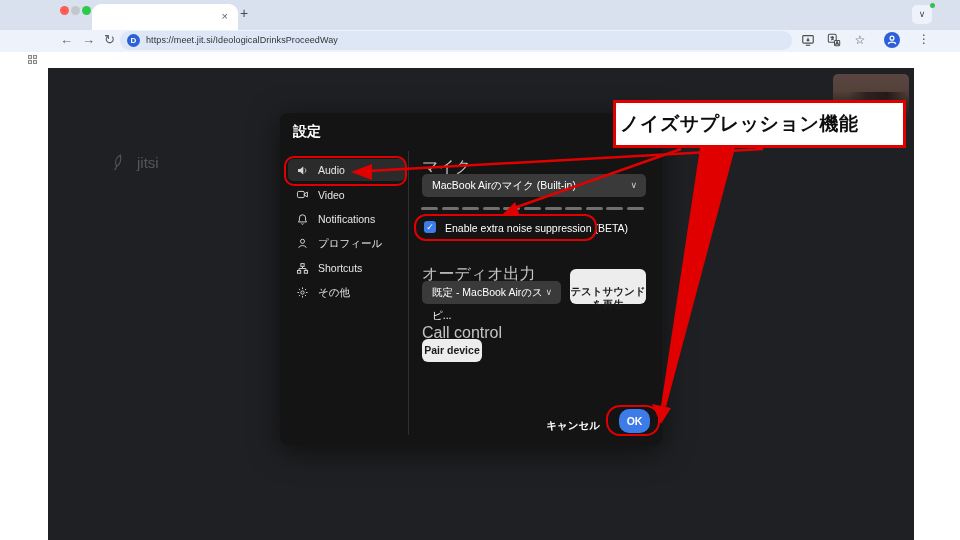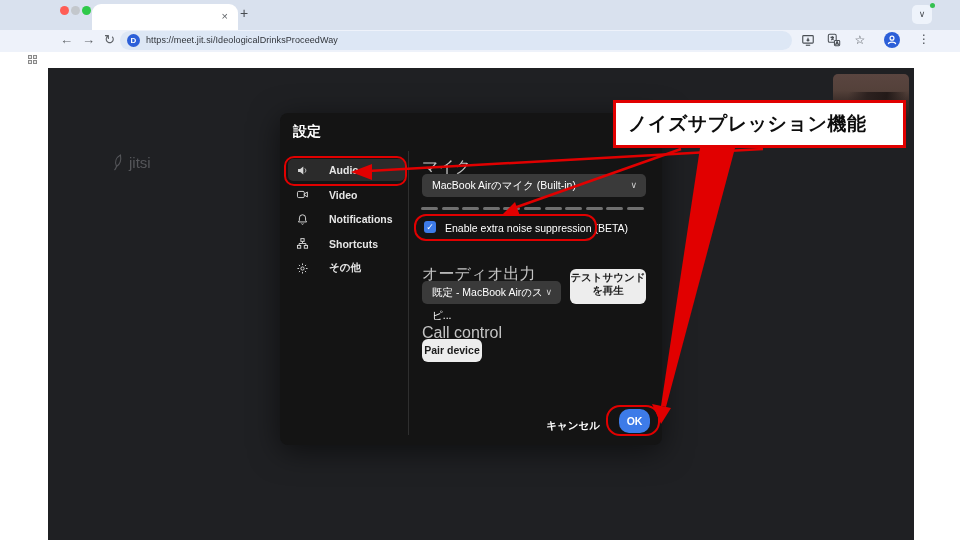--- a/index.html
+++ b/index.html
@@ -27,61 +27,61 @@
   .avatar { position:absolute; left:884px; top:1.5px; width:16px; height:16px; border-radius:50%; background:#2c5fd8; }
   .avatar svg { width:12px; height:12px; display:block; margin:2px auto; }
   .dots-ic { position:absolute; left:918px; top:2px; font-size:12px; color:#4a4f55; }
 
   .bookmarksbar { position:absolute; left:0; top:52px; width:960px; height:16px; background:#ffffff; }
   .grid-ic { position:absolute; left:28px; top:3px; width:11px; height:11px; display:grid; grid-template-columns:4px 4px; grid-template-rows:4px 4px; gap:1px; }
   .grid-ic span { background:#e8e8e8; border:1px solid #8a8a8a; }
 
   
   .stage { position:absolute; left:48px; top:68px; width:866px; height:472px; background:#1f2023; }
-  .jitsi-logo { position:absolute; left:64px; top:86px; color:#55565a; font-size:15px; display:flex; align-items:center; gap:4px; }
+  .jitsi-logo { position:absolute; left:64px; top:86px; color:#55565a; font-size:15px; display:flex; align-items:center; gap:12px; }
   .jitsi-logo svg { width:13px; height:17px; }
   .thumb { position:absolute; left:833px; top:74px; width:76px; height:47px; border-radius:5px;
            background:linear-gradient(180deg,#5a4540 0%,#54413a 35%,#3a2c28 60%,#261c1a 100%); }
   .thumb::after { content:""; position:absolute; left:0; top:18px; width:76px; height:10px;
            background:linear-gradient(100deg,transparent 20%,#2c211f 45%,#231a18 70%,transparent 95%); }
 
   
   .dialog { position:absolute; left:280px; top:113px; width:382px; height:332px; background:#141414; border-radius:8px; box-shadow:0 6px 30px rgba(0,0,0,.55); }
   .dlg-title { position:absolute; left:13px; top:10px; font-size:14px; font-weight:bold; color:#ffffff; }
   .divider { position:absolute; left:128px; top:38px; bottom:10px; width:1px; background:#2f2f2f; }
 
   .sb-list { position:absolute; left:8px; top:46px; width:117px; }
-  .sb-item { position:relative; height:22px; margin-bottom:2.5px; display:flex; align-items:center; gap:20px; padding:0 8px; border-radius:5px; color:#e6e6e6;font-weight:bold; }
+  .sb-item { position:relative; height:22px; margin-bottom:2.5px; display:flex; align-items:center; gap:9px; padding:0 8px; border-radius:5px; color:#e6e6e6; }
   .sb-item.selected { background:#2b2b2b; }
   .sb-item svg { width:13px; height:13px; flex:0 0 13px; stroke:#d5d5d5; fill:none; stroke-width:1.2; }
   .sb-label { font-size:10.5px; white-space:nowrap; }
 
   .fld-label { position:absolute; font-size:16px; color:#c4c4c4; }
   .dropdown { position:absolute; background:#3a3a3a; border-radius:5px; color:#fff; font-size:10.5px; line-height:23px; height:23px; padding:0 10px; }
   .dd-chevron { position:absolute; right:9px; top:0; color:#cfcfcf; font-size:9px; }
   .meter { position:absolute; left:141px; top:94px; width:226px; display:flex; gap:3.6px; }
   .meter-seg { width:17px; height:3px; border-radius:1.5px; background:#6f6f6f; }
 
   .checkbox { position:absolute; left:144px; top:108px; width:12px; height:12px; border-radius:3px; background:#3d7be8; color:#fff; font-size:9px; line-height:12px; text-align:center; }
   .noise-label { position:absolute; left:165px; top:109px; font-size:10.5px; color:#ffffff; }
 
   .light-btn { position:absolute; background:#ededed; border-radius:6px; color:#1b1b1b; font-size:10.5px; font-weight:600; text-align:center; }
-  .test-btn { left:290px; top:156px; width:76px; height:35px; padding-top:2px; line-height:13px; }
+  .test-btn { left:290px; top:156px; width:76px; height:35px; padding-top:16px; line-height:13px; }
   .pair-btn { left:142px; top:226px; width:60px; height:23px; line-height:23px; }
 
   .cancel-btn { position:absolute; left:260px; top:300px; width:60px; font-size:10.5px; font-weight:bold; color:#ffffff; text-align:right; line-height:24px; }
   .ok-btn { position:absolute; left:339px; top:296px; width:31px; height:24px; background:#3d7be8; border-radius:10px; color:#fff; font-size:10.5px; font-weight:bold; text-align:center; line-height:24px; }
 
   
   .anno-box { position:absolute; border:2.5px solid #e10000; border-radius:10px; z-index:55; pointer-events:none; }
   .anno-audio { left:284px; top:156px; width:123px; height:30px; }
   .anno-noise { left:414px; top:214px; width:183px; height:27px; border-radius:12px; }
   .anno-ok { left:606px; top:405px; width:54px; height:31px; border-radius:14px; }
   .anno-label { position:absolute; left:613px; top:100px; width:293px; height:48px; background:#ffffff; border:3px solid #e10000; z-index:56;
-                font-size:19px; font-weight:bold; color:#0d0d0d; line-height:42px; padding-left:12px; letter-spacing:.5px; }
+                font-size:19px; font-weight:bold; color:#0d0d0d; line-height:42px; padding-left:4px; letter-spacing:.5px; }
   .overlay { position:absolute; left:0; top:0; z-index:54; pointer-events:none; }
 </style>
 </head>
 <body>
 
 <div class="root">
 
   <div class="tabstrip">
     <span class="tl" style="left:60px;background:#ff5d55"></span>
     <span class="tl" style="left:71px;background:#c3c7cc"></span>
@@ -171,20 +171,27 @@
       </div>
       <div class="sb-item">
         <svg viewBox="0 0 16 16">
           <path d="M8 2.2a3.8 3.8 0 0 0-3.8 3.8v3L3 11h10l-1.2-2V6A3.8 3.8 0 0 0 8 2.2z"></path>
           <path d="M6.7 13a1.4 1.4 0 0 0 2.6 0"></path>
         </svg>
         <span class="sb-label">Notifications</span>
       </div>
       <div class="sb-item">
         <svg viewBox="0 0 16 16">
+          <circle cx="8" cy="5.3" r="2.5"></circle>
+          <path d="M3.4 13.2c.7-3.5 8.5-3.5 9.2 0"></path>
+        </svg>
+        <span class="sb-label">プロフィール</span>
+      </div>
+      <div class="sb-item">
+        <svg viewBox="0 0 16 16">
           <rect x="6" y="2" width="4" height="3.4"></rect>
           <rect x="1.8" y="10.4" width="4" height="3.4"></rect>
           <rect x="10.2" y="10.4" width="4" height="3.4"></rect>
           <path d="M8 5.4v2.6M8 8H3.8v2.4M8 8h4.2v2.4"></path>
         </svg>
         <span class="sb-label">Shortcuts</span>
       </div>
       <div class="sb-item">
         <svg viewBox="0 0 16 16">
           <circle cx="8" cy="8" r="2"></circle>

